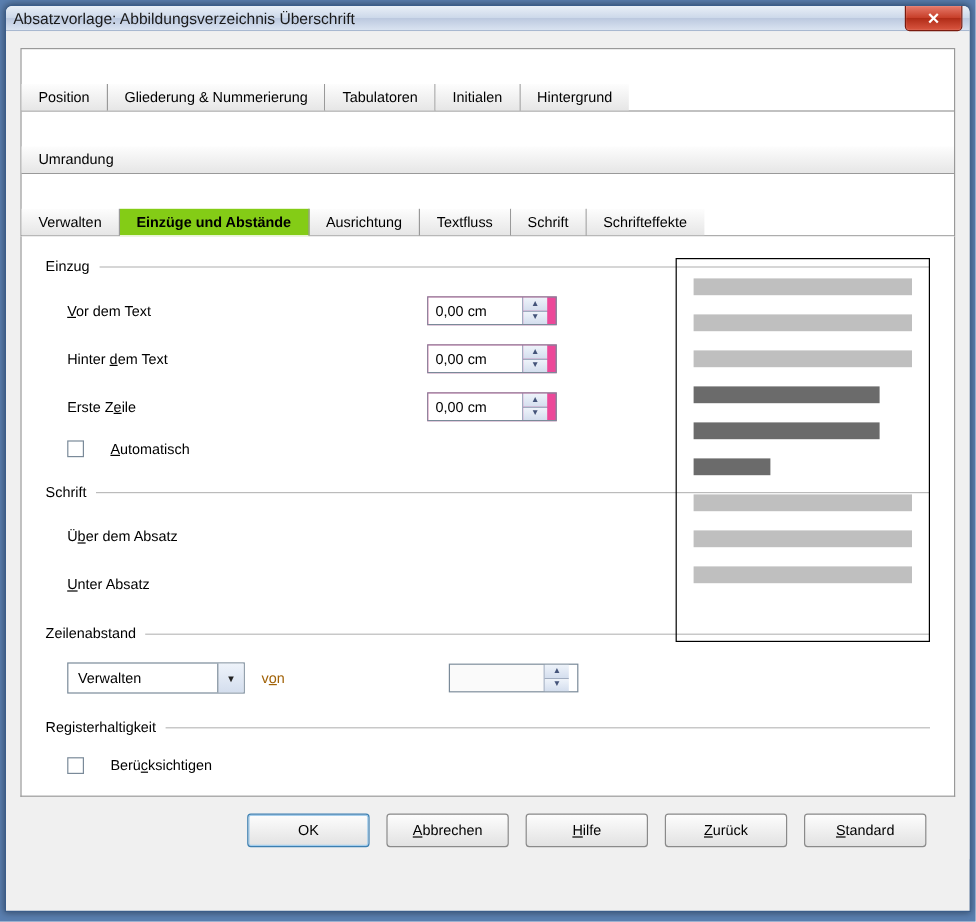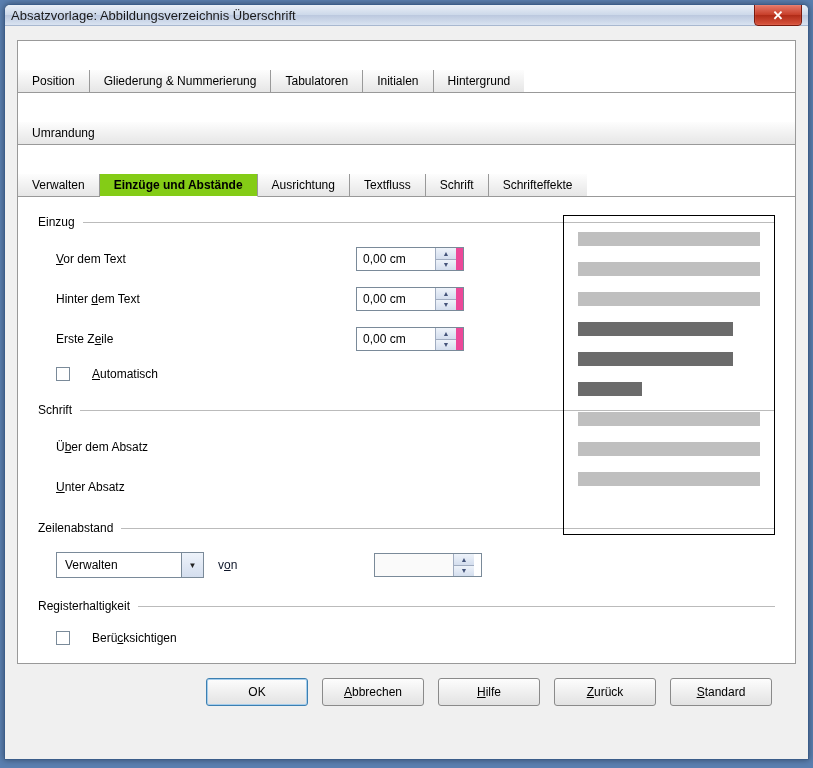--- a/index.html
+++ b/index.html
@@ -70,21 +70,21 @@
   padding: 18px 20px 24px 20px;
   height: 467px;
   position:relative;
 }
 .fieldset { margin-bottom: 14px; }
 .legend-row { display:flex; align-items:center; margin-bottom:10px; }
 .legend { color:#000; padding-right:8px; }
 .legend-line { flex:1; height:1px; background:#bbb; }
 .field-row { display:flex; align-items:center; height:40px; padding-left:18px; }
 .field-label { width: 300px; }
-.field-label.disabled { color:#0f172a; }
+.field-label.disabled { color:#a16207; }
 .spinbox {
   display:flex; align-items:stretch;
   border:1px solid #7a8a99; height:24px; width:108px; background:#ec4899;
 }
 .spinbox.disabled { background:#fff; color:#999; }
 .spinbox input {
   border:none; width:78px; padding:0 6px; font-size:12px; font-family:inherit; outline:none;
 }
 .spin-btns { display:flex; flex-direction:column; border-left:1px solid #a0acc0; }
 .spin-btns div {

